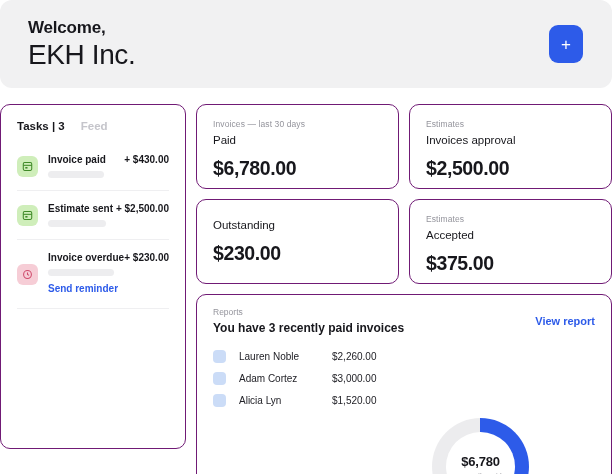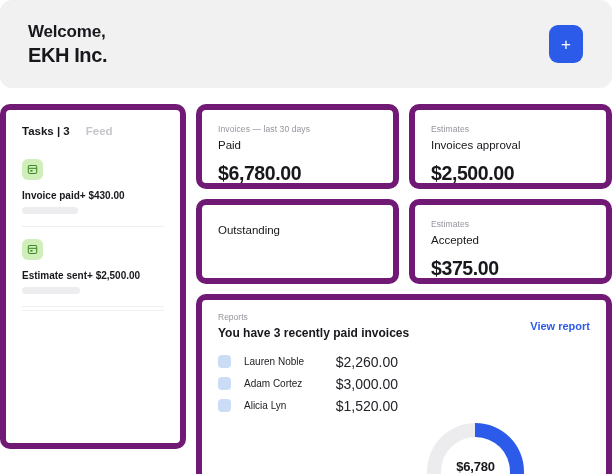--- a/index.html
+++ b/index.html
@@ -12,40 +12,40 @@
   }
   .page { padding: 0; width: 612px; height: 474px; }
 
   
   .welcome-banner {
     height: 88px; background: #f1f1f2; border-radius: 12px;
     display: flex; align-items: center; justify-content: space-between;
     padding: 0 29px 0 28px; margin-bottom: 16px;
   }
   .greeting { font-size: 17px; font-weight: 600; letter-spacing: -0.2px; line-height: 1.25; }
-  .company  { font-size: 20px; font-weight: 700; letter-spacing: -0.4px; line-height: 1.2; }
+  .company  { font-size: 28px; font-weight: 400; letter-spacing: -0.4px; line-height: 1.2; }
   .add-btn {
     width: 34px; height: 38px; border: none; border-radius: 9px;
     background: #2d5be9; color: #fff; font-size: 17px; font-weight: 400;
     display: flex; align-items: center; justify-content: center; cursor: pointer;
     line-height: 1;
   }
 
   
   .main { display: flex; gap: 10px; }
   .card {
-    background: #fff; border: 6px solid #701a75; border-radius: 10px;
+    background: #fff; border: 1px solid #701a75; border-radius: 10px;
   }
 
   
   .tasks-panel { width: 186px; height: 345px; padding: 15px 16px 0 16px; flex: none; }
   .tabs { display: flex; gap: 16px; align-items: baseline; margin-bottom: 13px; }
   .tab { font-size: 11.5px; font-weight: 700; cursor: pointer; }
   .tab.inactive { color: #c5c5cb; font-weight: 600; }
-  .task-row { display: flex; align-items: flex-start; gap: 10px; padding: 9px 0; cursor: pointer; flex-direction: column; }
+  .task-row { display: flex; align-items: center; gap: 10px; padding: 9px 0; cursor: pointer; }
   .task-icon {
     width: 21px; height: 21px; border-radius: 6px; flex: none;
     display: flex; align-items: center; justify-content: center;
   }
   .task-icon.green { background: #cfeeba; color: #3f8a28; }
   .task-icon.red   { background: #f6cdd6; color: #cf4c6c; }
   .task-body { flex: 1; min-width: 0; }
   .task-line { display: flex; justify-content: space-between; align-items: baseline; }
   .task-title { font-size: 10px; font-weight: 600; }
   .task-amount { font-size: 10px; font-weight: 600; }
@@ -66,21 +66,21 @@
   .reports-card { flex: 1; padding: 12px 16px; }
   .reports-head { display: flex; justify-content: space-between; align-items: flex-start; }
   .reports-label { font-size: 8.5px; color: #94949c; }
   .reports-heading { font-size: 12px; font-weight: 700; margin-top: 4px; text-align: right; }
   .view-report { font-size: 11px; font-weight: 600; color: #2d5be9; text-decoration: none; margin-top: 8px; }
   .reports-body { display: flex; margin-top: 15px; flex-direction: column; }
   .invoice-list { width: 180px; }
   .inv-row { display: flex; align-items: center; margin-bottom: 9px; height: 13px; }
   .inv-avatar { width: 13px; height: 13px; border-radius: 4px; background: #cbdcf7; flex: none; }
   .inv-name { font-size: 10px; margin-left: 13px; width: 93px; color: #222228; }
-  .inv-amount { font-size: 14px; color: #222228; }
+  .inv-amount { font-size: 10px; color: #222228; }
 
   
   .donut-wrap { margin-left: auto; margin-right: 66px; margin-top: 2px; }
   .donut { width: 97px; height: 97px; border-radius: 50%; position: relative;
            background: conic-gradient(#2d5be9 0 230deg, #ececee 230deg 360deg); }
   .donut-hole {
     position: absolute; inset: 14px; background: #fff; border-radius: 50%;
     display: flex; flex-direction: column; align-items: center; justify-content: center;
   }
   .donut-value { font-size: 13px; font-weight: 700; letter-spacing: -0.2px; }
@@ -140,20 +140,36 @@
         <div class="task-body">
           <div class="task-line">
             <span class="task-title">Estimate sent</span>
             <span class="task-amount">+ $2,500.00</span>
           </div>
           <div class="skeleton sk-2"></div>
         </div>
       </div>
       <div class="divider"></div>
 
+      <div class="task-row">
+        <span class="task-icon red">
+          <svg width="13" height="13" viewBox="0 0 20 20" fill="none" stroke="currentColor" stroke-width="1.6">
+            <circle cx="10" cy="10" r="6"></circle>
+            <polyline points="10,6.8 10,10 12.4,11.4"></polyline>
+          </svg>
+        </span>
+        <div class="task-body">
+          <div class="task-line">
+            <span class="task-title">Invoice overdue</span>
+            <span class="task-amount">+ $230.00</span>
+          </div>
+          <div class="skeleton sk-3"></div>
+          <a href="#" class="task-action">Send reminder</a>
+        </div>
+      </div>
       <div class="divider"></div>
     </aside>
 
     <section class="right-col">
 
       <div class="metric-grid">
         <div class="card metric-card">
           <div class="metric-category">Invoices — last 30 days</div>
           <div class="metric-title">Paid</div>
           <div class="metric-amount">$6,780.00</div>
@@ -161,20 +177,21 @@
         <div class="card metric-card">
           <div class="metric-category">Estimates</div>
           <div class="metric-title">Invoices approval</div>
           <div class="metric-amount">$2,500.00</div>
         </div>
       </div>
 
       <div class="metric-grid">
         <div class="card metric-card">
           <div class="metric-title">Outstanding</div>
+          <div class="metric-amount">$230.00</div>
         </div>
         <div class="card metric-card">
           <div class="metric-category">Estimates</div>
           <div class="metric-title">Accepted</div>
           <div class="metric-amount">$375.00</div>
         </div>
       </div>
 
       <div class="card reports-card">
         <div class="reports-head">

